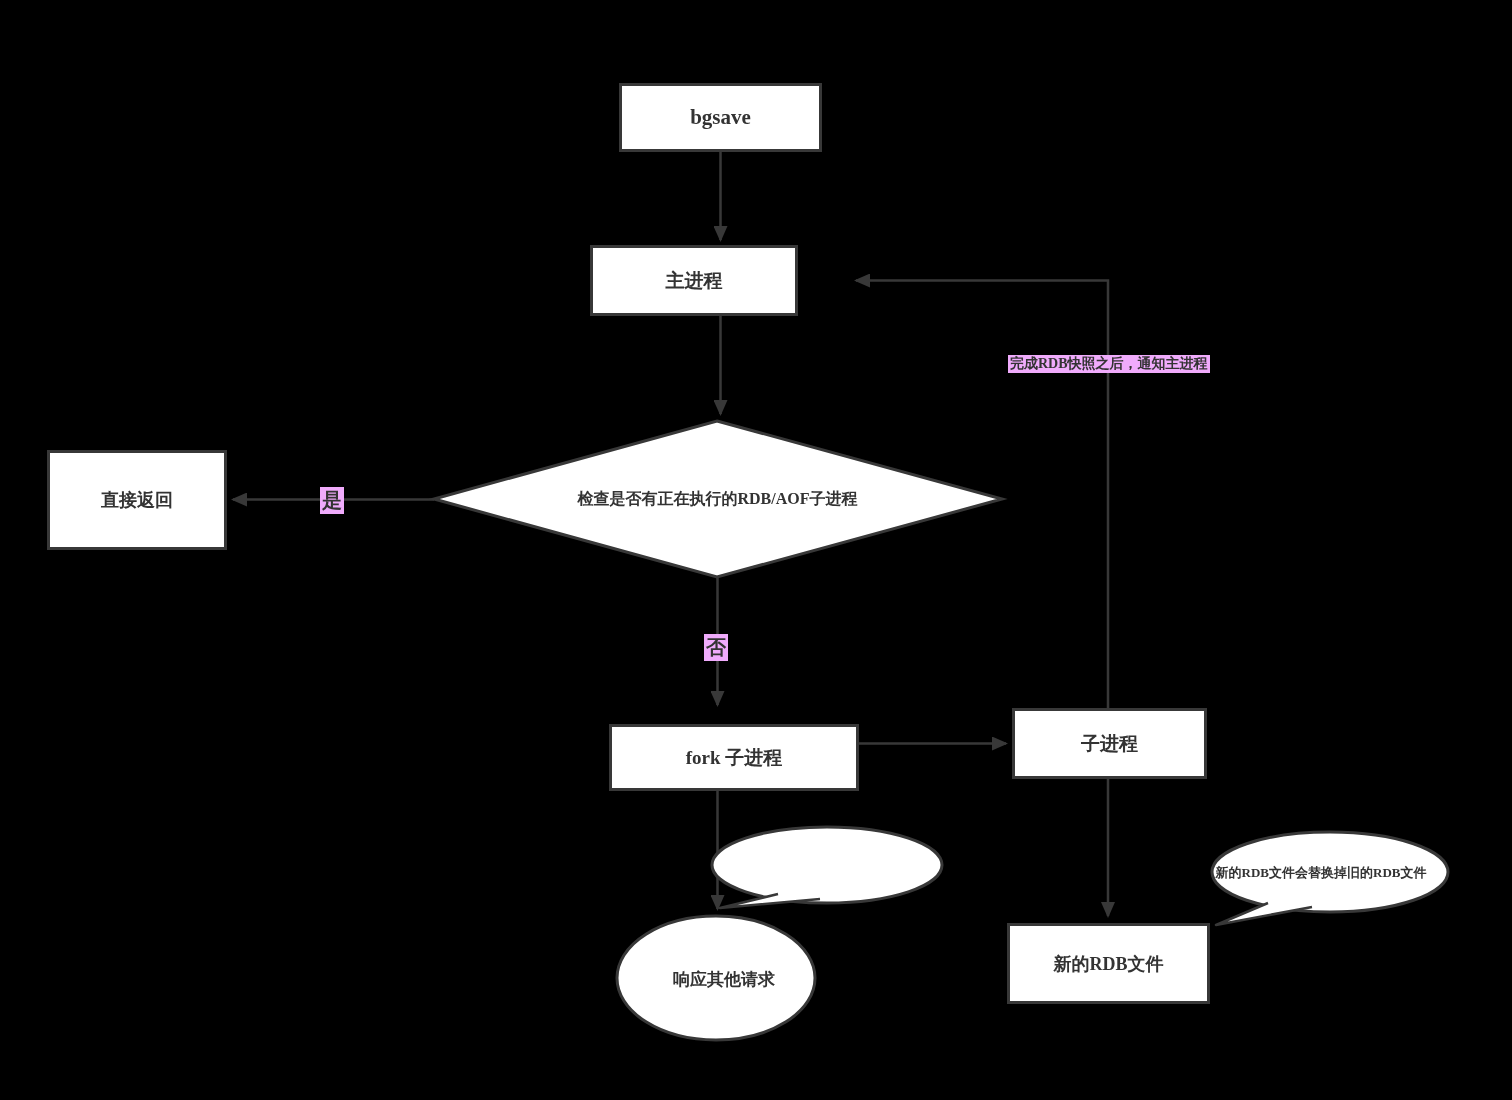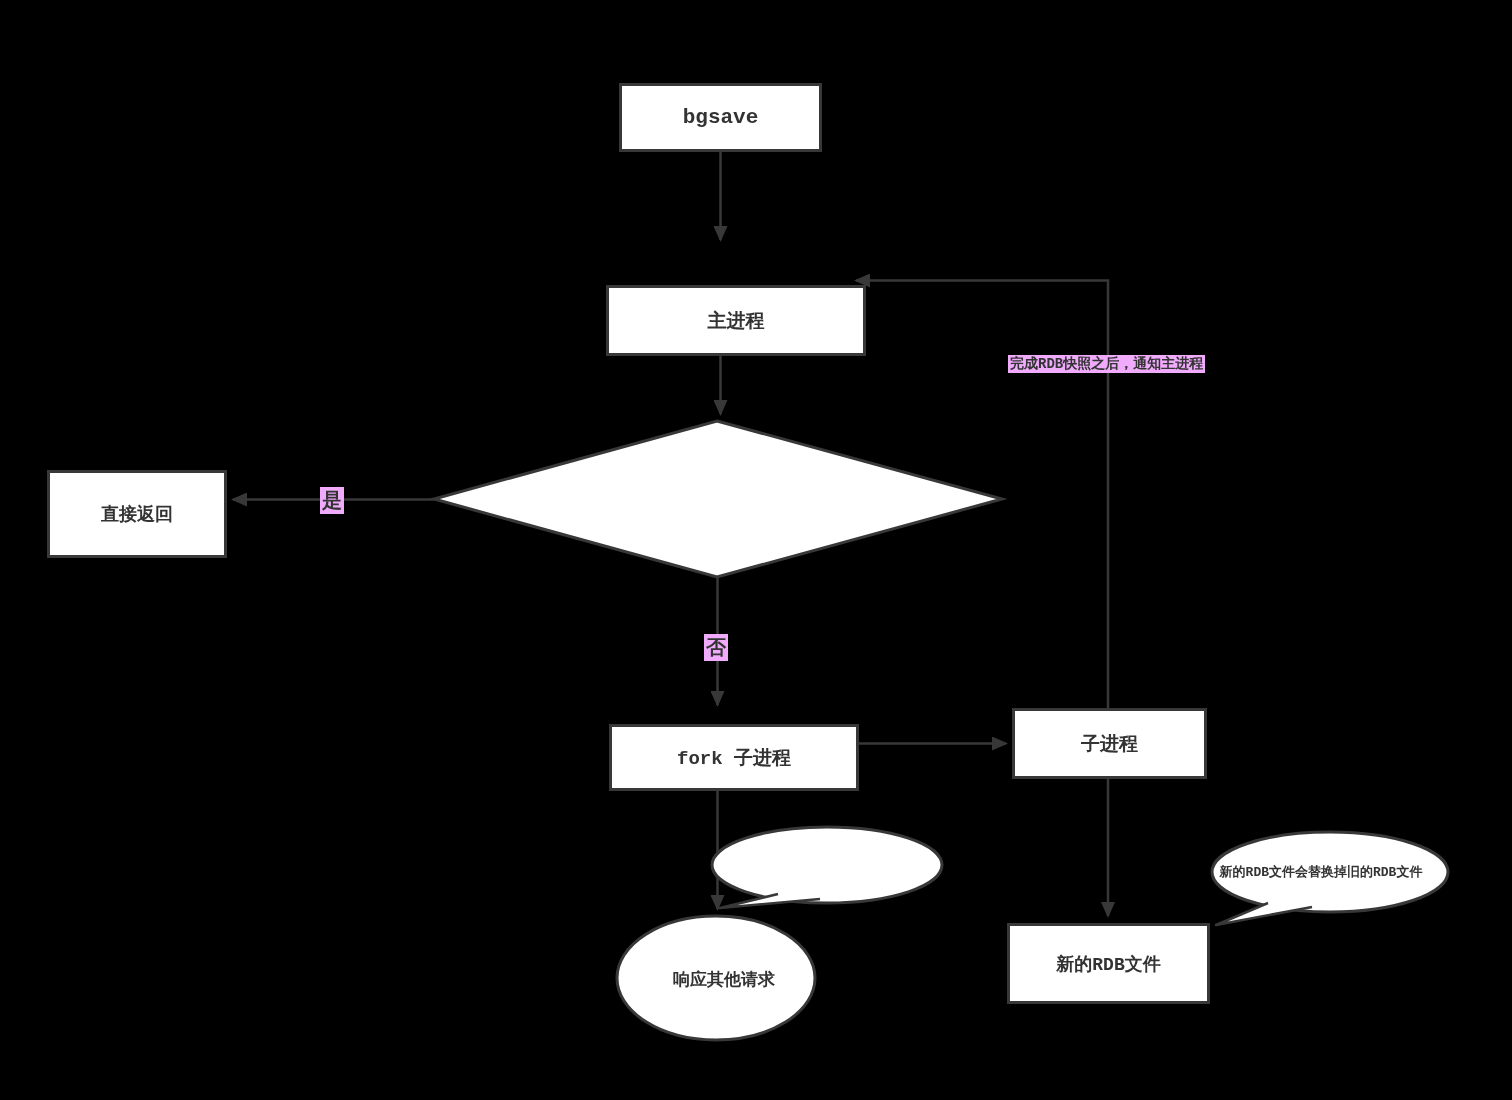--- a/index.html
+++ b/index.html
@@ -6,21 +6,21 @@
     margin: 0;
     padding: 0;
     background: #000000;
   }
   #canvas {
     position: relative;
     width: 1512px;
     height: 1100px;
     background: #000000;
     overflow: hidden;
-    font-family: Liberation Mono, monospace;
+    font-family: Liberation Serif, serif;
   }
   #edges-layer {
     position: absolute;
     left: 0;
     top: 0;
   }
   .edge {
     fill: none;
     stroke: #383838;
     stroke-width: 2.5;
@@ -103,40 +103,41 @@
     <g>
       <ellipse class="shape" cx="1330" cy="872" rx="118" ry="40"></ellipse>
       <path class="tail" d="M1268,903 L1216,925 L1312,907"></path>
     </g>
   </svg>
 
   <div class="node" style="left:619px; top:83px; width:203px; height:69px; font-size:21px;">
     <span>bgsave</span>
   </div>
 
-  <div class="node" style="left:606px; top:245px; width:260px; height:71px; font-size:19px;margin-top:40px;">
+  <div class="node" style="left:590px; top:245px; width:208px; height:71px; font-size:19px;">
     <span>主进程</span>
   </div>
 
-  <div class="node" style="left:47px; top:450px; width:180px; height:88px; font-size:18px;margin-top:20px;">
+  <div class="node" style="left:47px; top:450px; width:180px; height:100px; font-size:18px;">
     <span>直接返回</span>
   </div>
 
   <div class="node" style="left:609px; top:724px; width:250px; height:67px; font-size:19px;">
     <span>fork 子进程</span>
   </div>
 
   <div class="node" style="left:1007px; top:923px; width:203px; height:81px; font-size:18px;">
     <span>新的RDB文件</span>
   </div>
 
   <div class="node" style="left:1012px; top:708px; width:195px; height:71px; font-size:19px;">
     <span>子进程</span>
   </div>
 
+  <div class="floating-label" style="left:455px; top:489px; width:525px; font-size:16px;">检查是否有正在执行的RDB/AOF子进程</div>
 
   <div class="floating-label" style="left:616px; top:968px; width:216px; font-size:17px;">响应其他请求</div>
 
   <div class="chip" style="left:320px; top:487px; font-size:20px;">是</div>
 
   <div class="chip" style="left:704px; top:634px; font-size:20px;">否</div>
 
   <div class="chip" style="left:1008px; top:355px; font-size:14px;">完成RDB快照之后，通知主进程</div>
 
 

